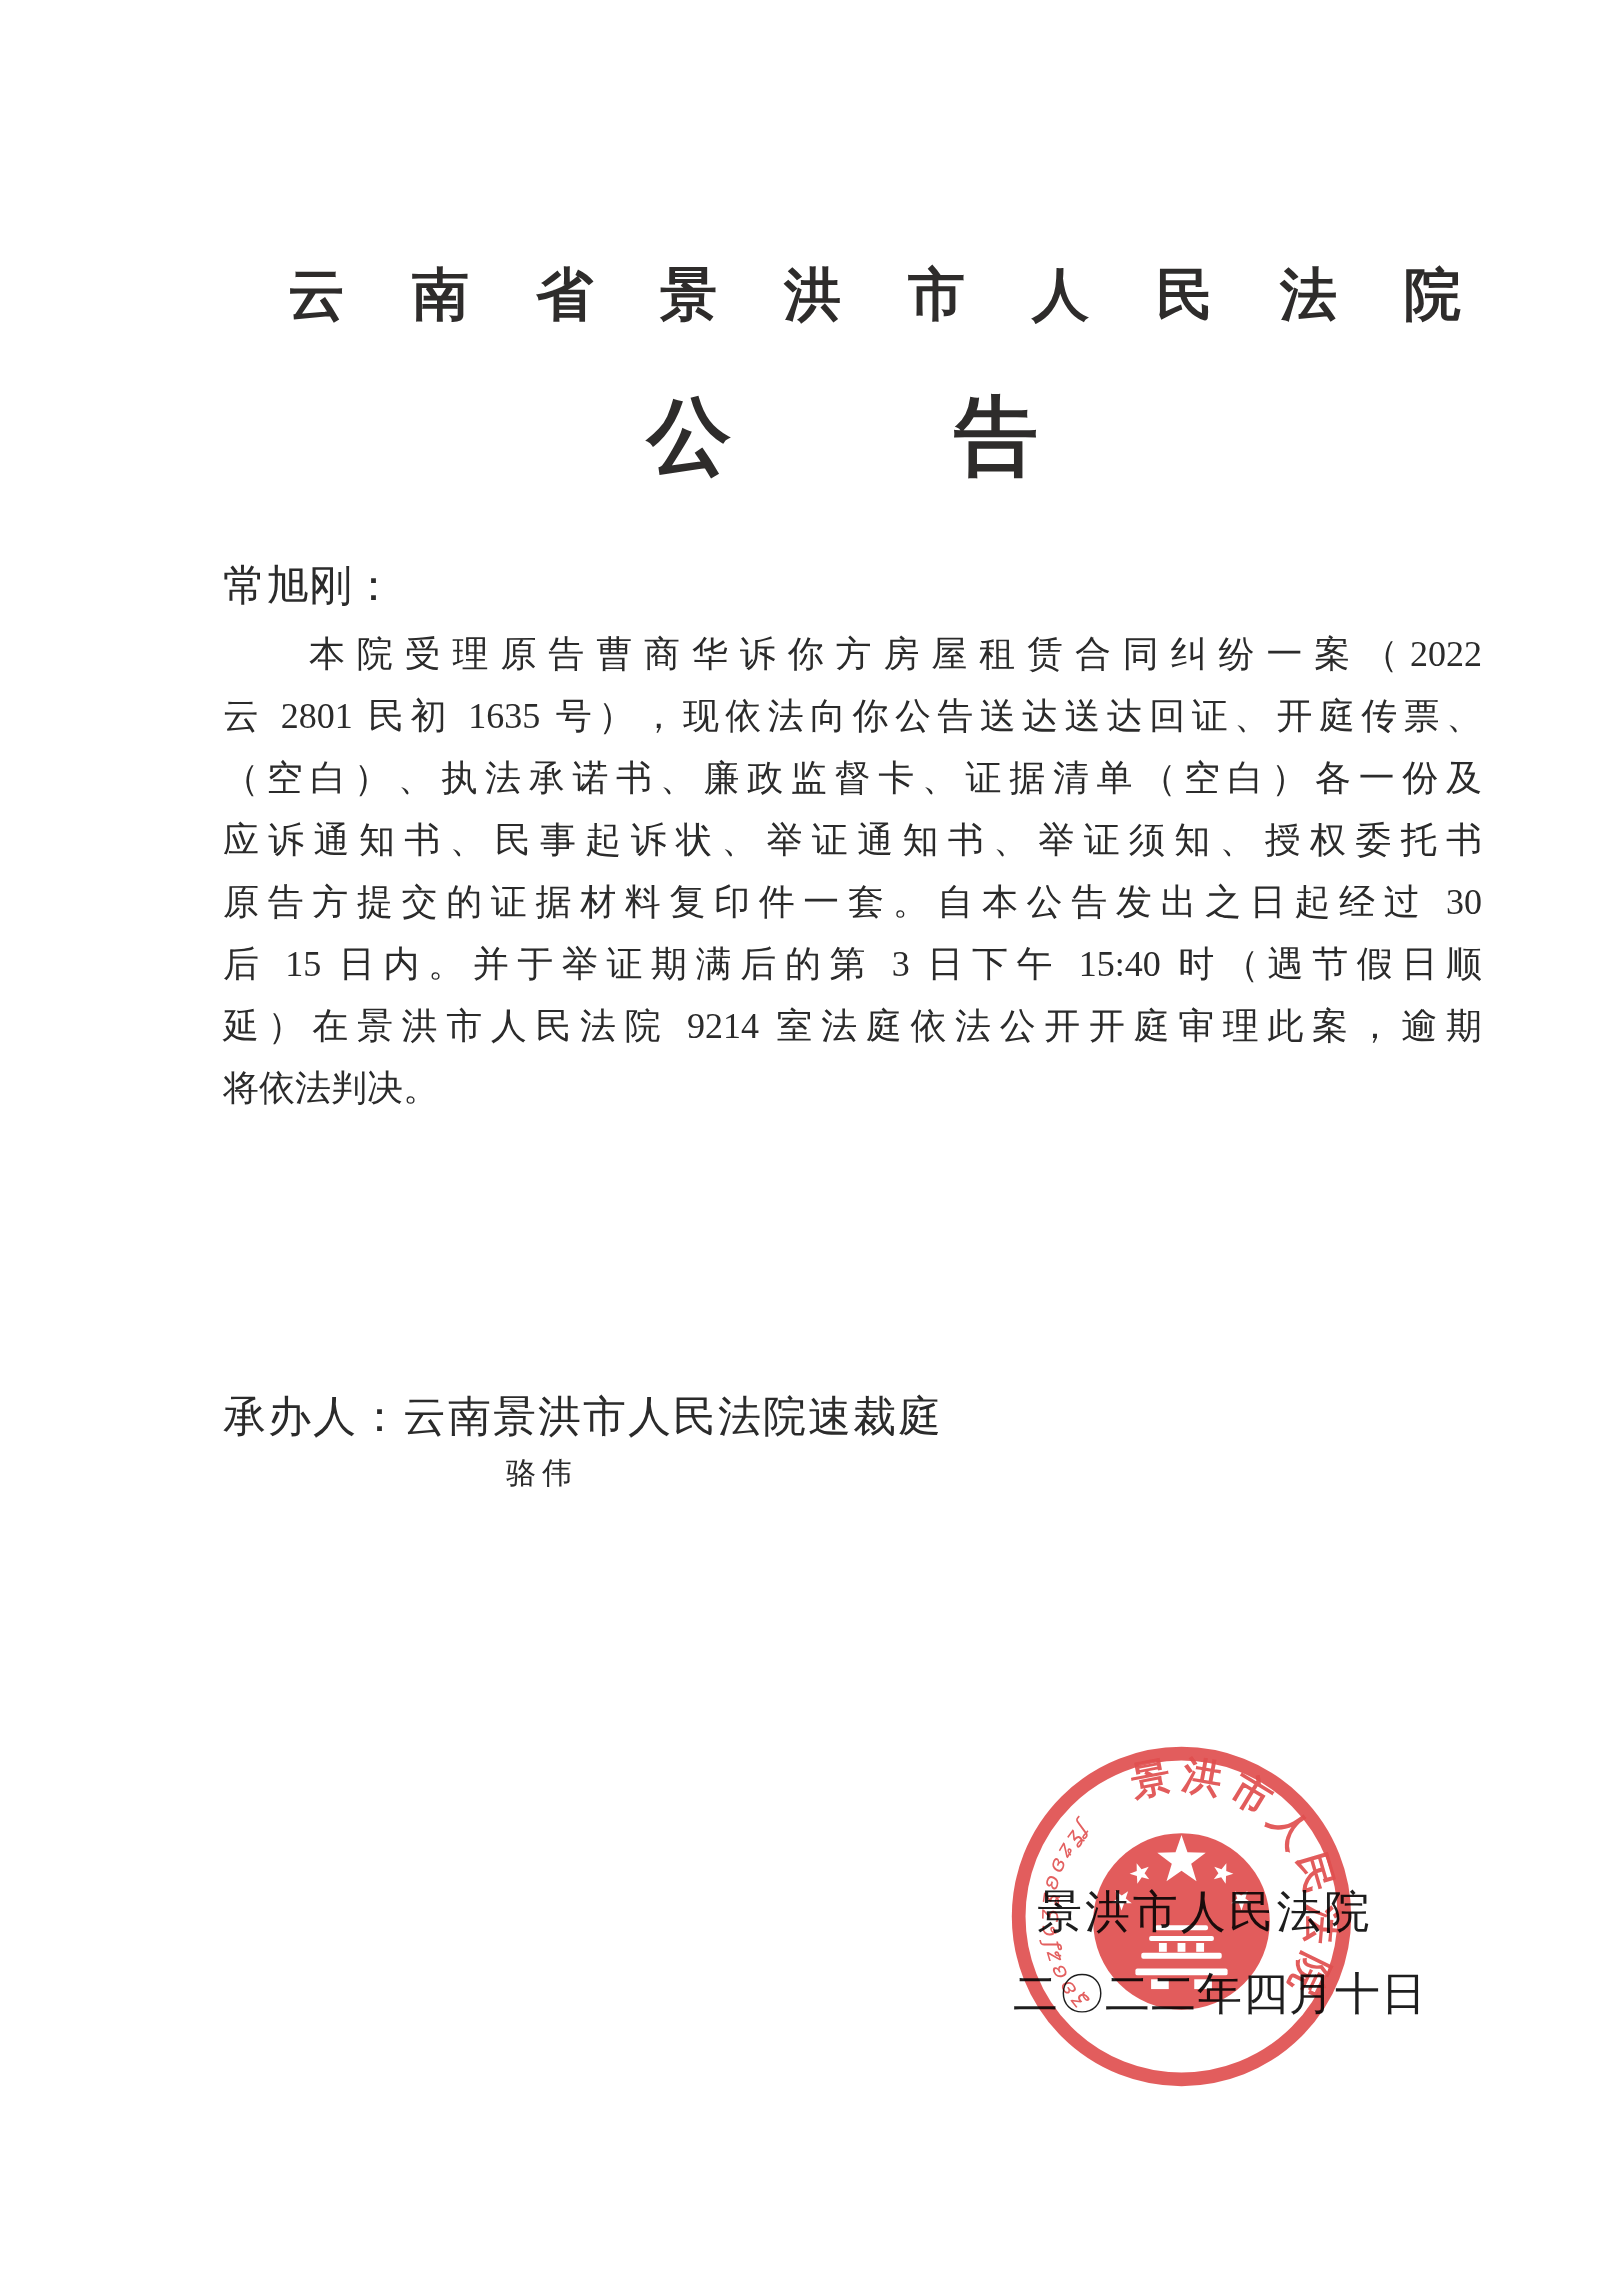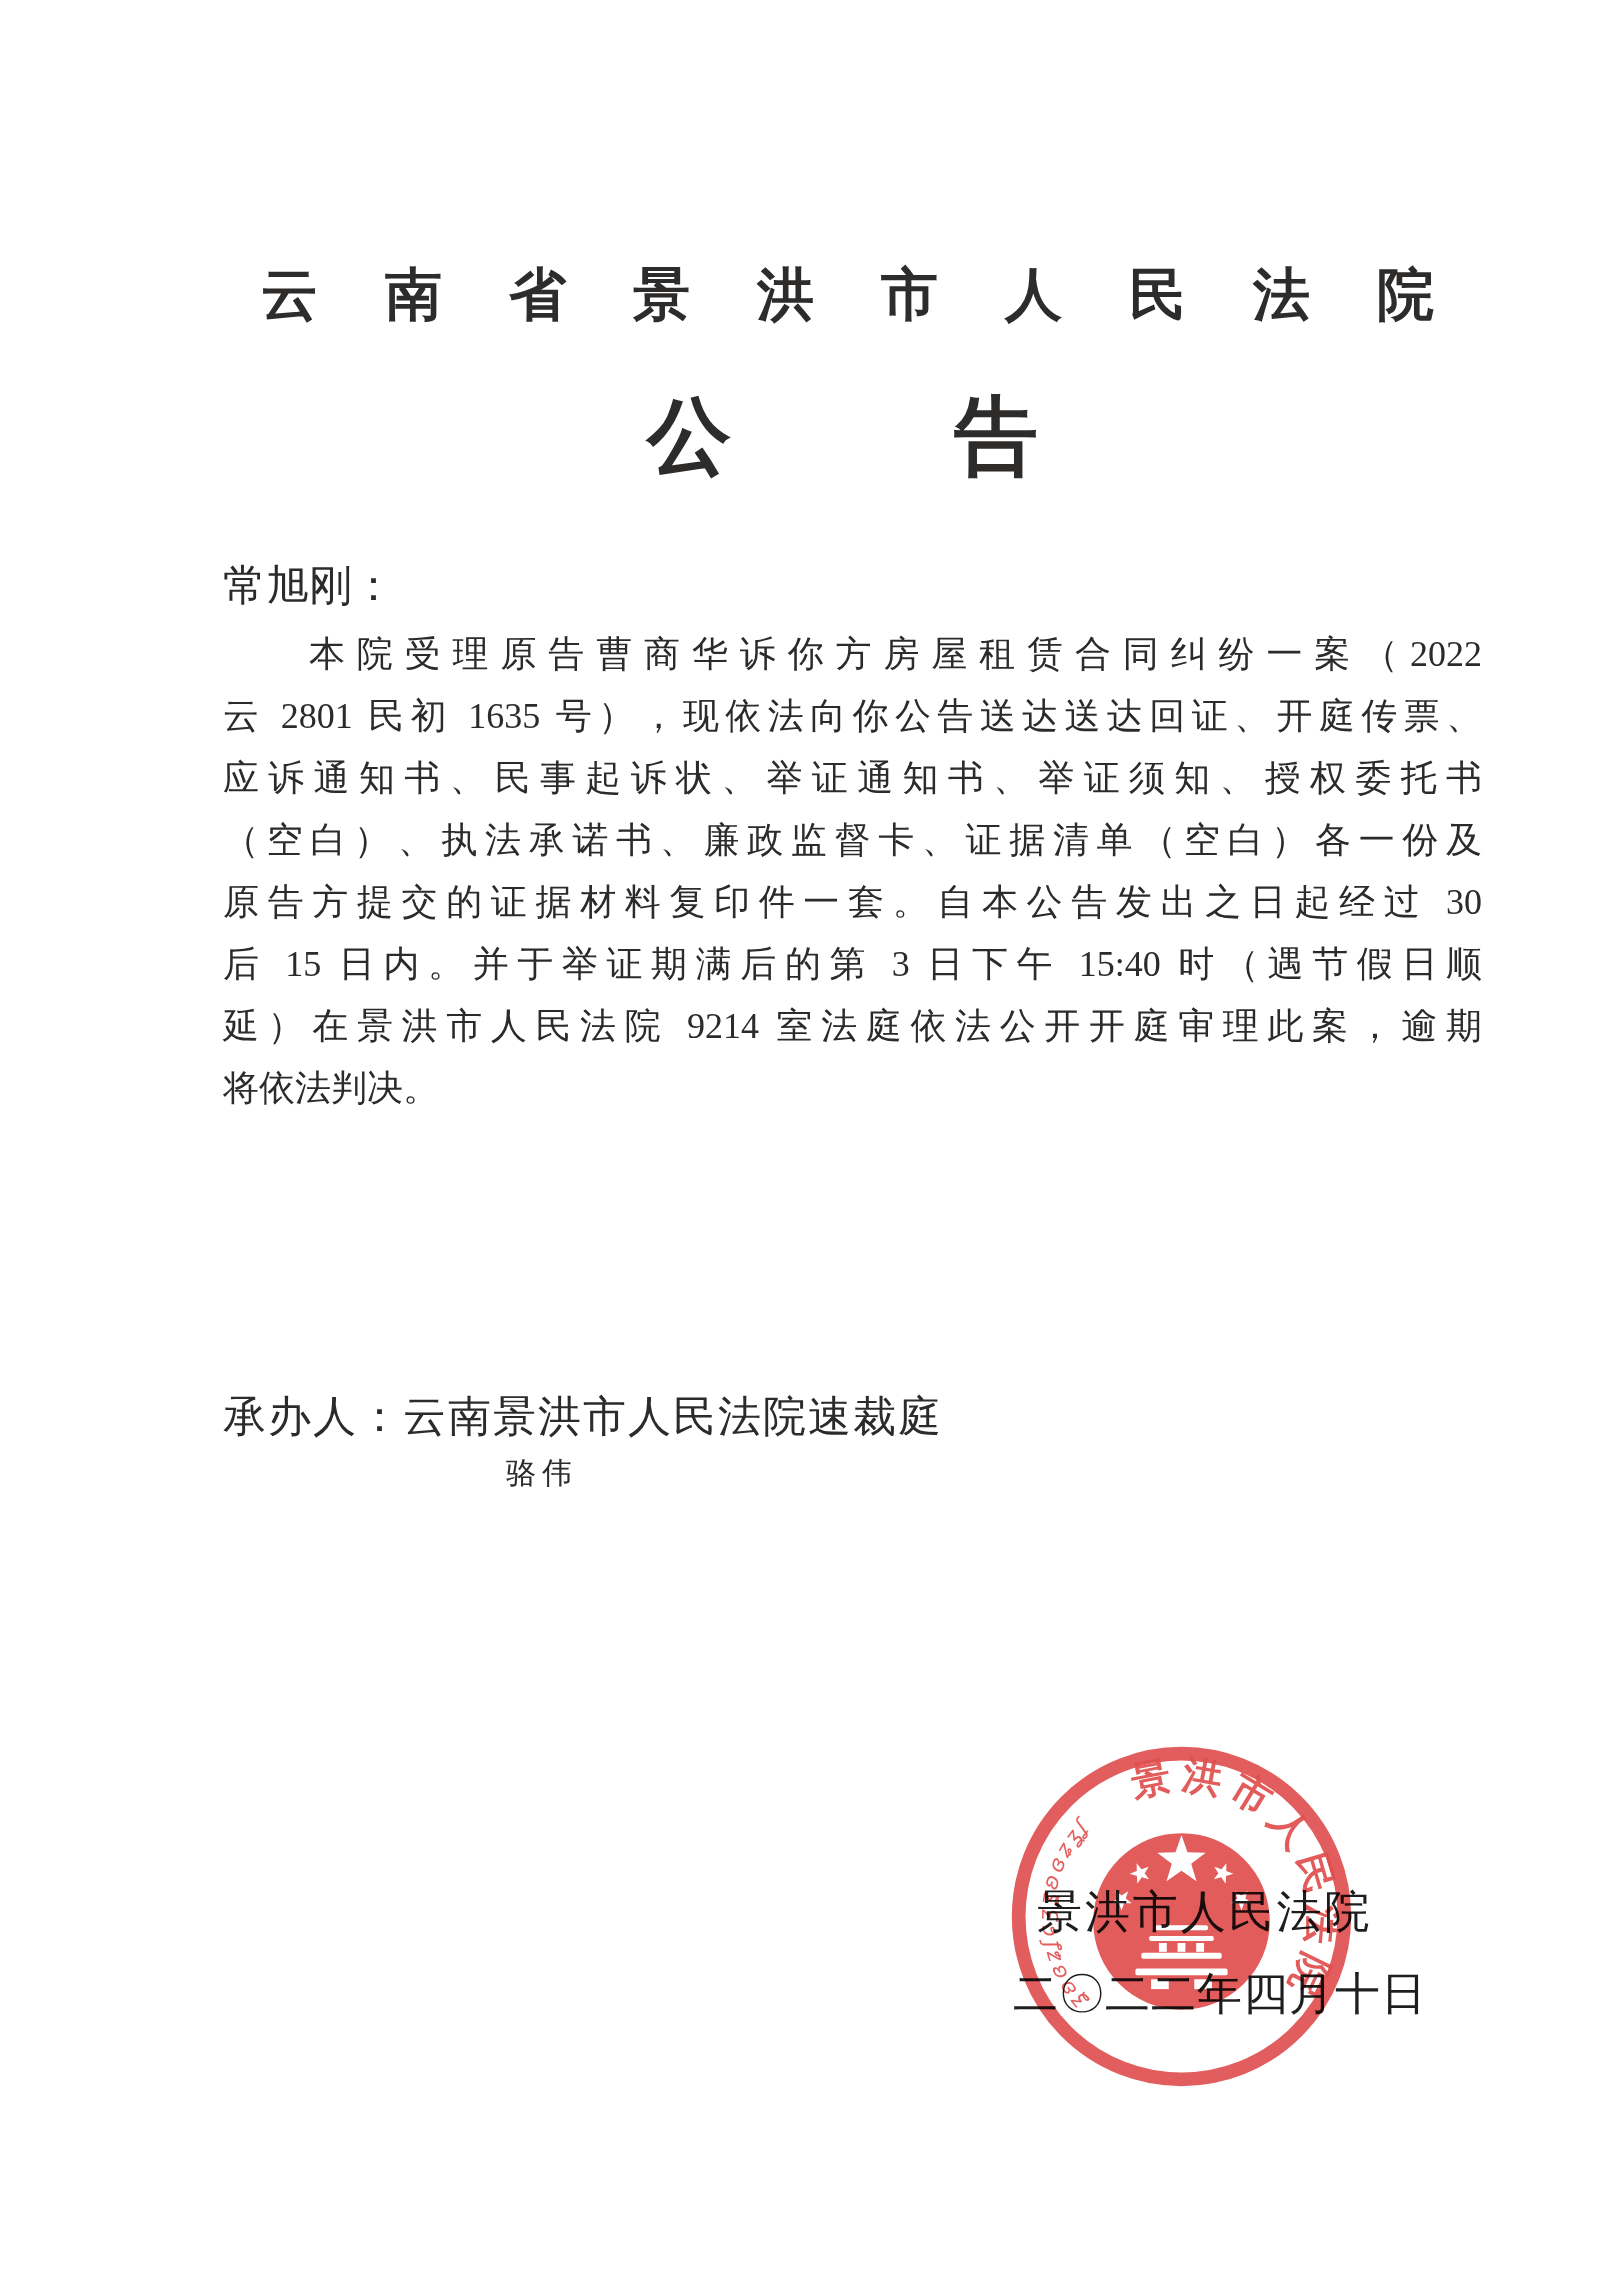--- a/index.html
+++ b/index.html
@@ -2,21 +2,21 @@
 <html><head>
 <meta charset="utf-8">
 <style>
   html,body{margin:0;padding:0;background:#888;}
   .page{
     position:relative;width:1620px;height:2292px;background:#ffffff;
     font-family:"Liberation Serif","DejaVu Serif",serif;
     color:#2b2b2b;overflow:hidden;
   }
   .court-title{
-    position:absolute;left:261px;top:257px;
+    position:absolute;left:288px;top:257px;
     font-size:57px;font-weight:bold;letter-spacing:67px;white-space:nowrap;
     color:#2e2c2b;
   }
   .announce-title{
     position:absolute;left:647px;top:380px;
     font-size:84px;font-weight:bold;letter-spacing:223px;white-space:nowrap;
     color:#2e2c2b;
   }
   .addressee{
     position:absolute;left:223px;top:557px;
@@ -58,22 +58,22 @@
 
   <div class="court-title">云南省景洪市人民法院</div>
 
   <div class="announce-title">公告</div>
 
   <div class="addressee">常旭刚：</div>
 
   <div class="body-block">
     <div class="body-line indent">本院受理原告曹商华诉你方房屋租赁合同纠纷一案（2022</div>
     <div class="body-line">云 2801 民初 1635 号），现依法向你公告送达送达回证、开庭传票、</div>
+    <div class="body-line">（空白）、执法承诺书、廉政监督卡、证据清单（空白）各一份及</div>
     <div class="body-line">应诉通知书、民事起诉状、举证通知书、举证须知、授权委托书</div>
-    <div class="body-line">（空白）、执法承诺书、廉政监督卡、证据清单（空白）各一份及</div>
     <div class="body-line">原告方提交的证据材料复印件一套。自本公告发出之日起经过 30</div>
     <div class="body-line">后 15 日内。并于举证期满后的第 3 日下午 15:40 时（遇节假日顺</div>
     <div class="body-line">延）在景洪市人民法院 9214 室法庭依法公开开庭审理此案，逾期</div>
     <div class="body-line last">将依法判决。</div>
   </div>
 
   <div class="handler-line">承办人：云南景洪市人民法院速裁庭</div>
   <div class="handler-name">骆伟</div>
 
   <div class="seal-wrap">

